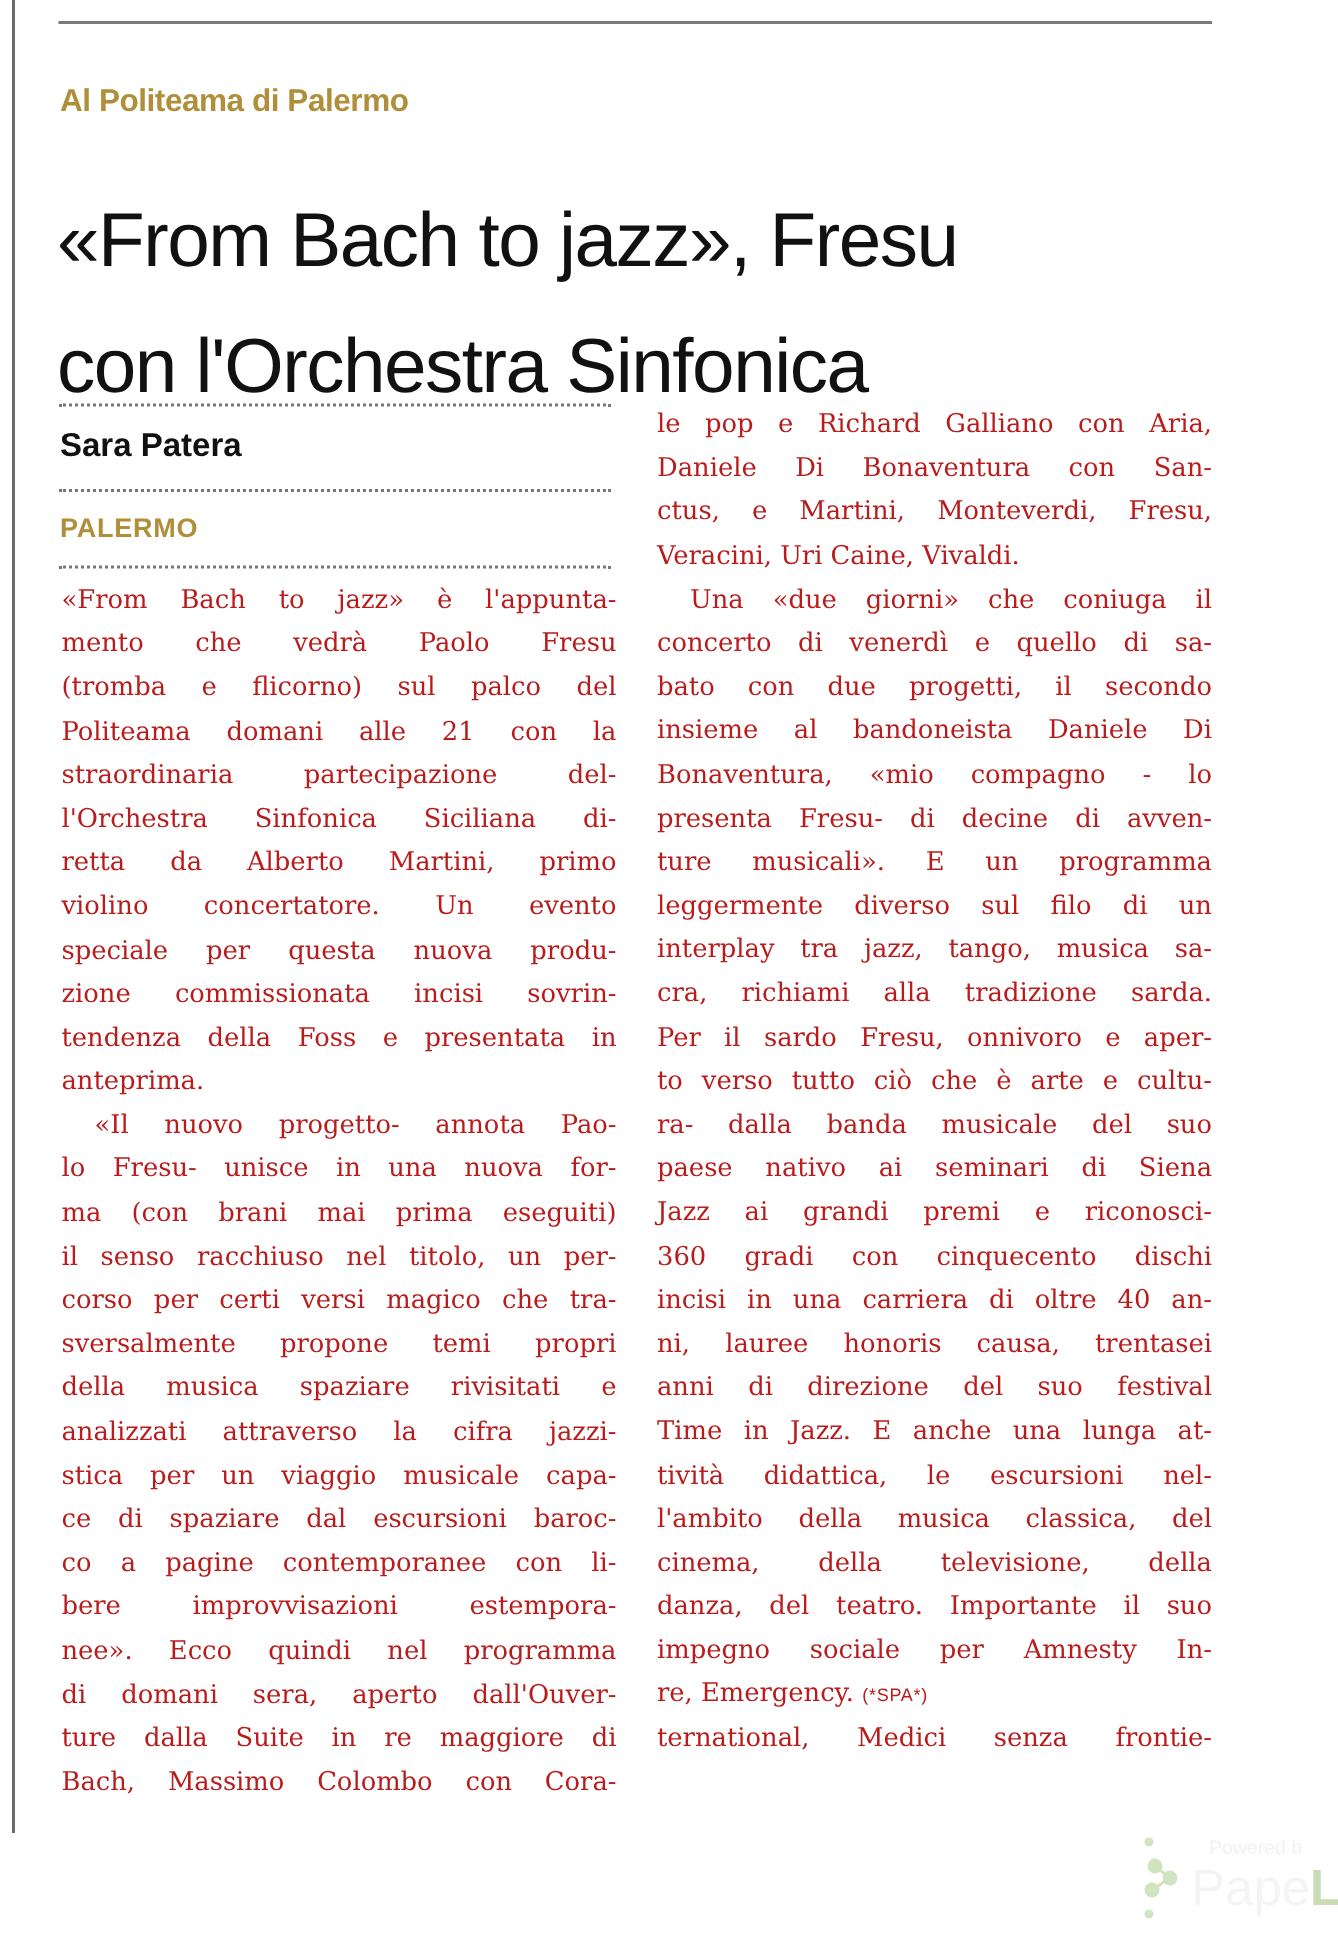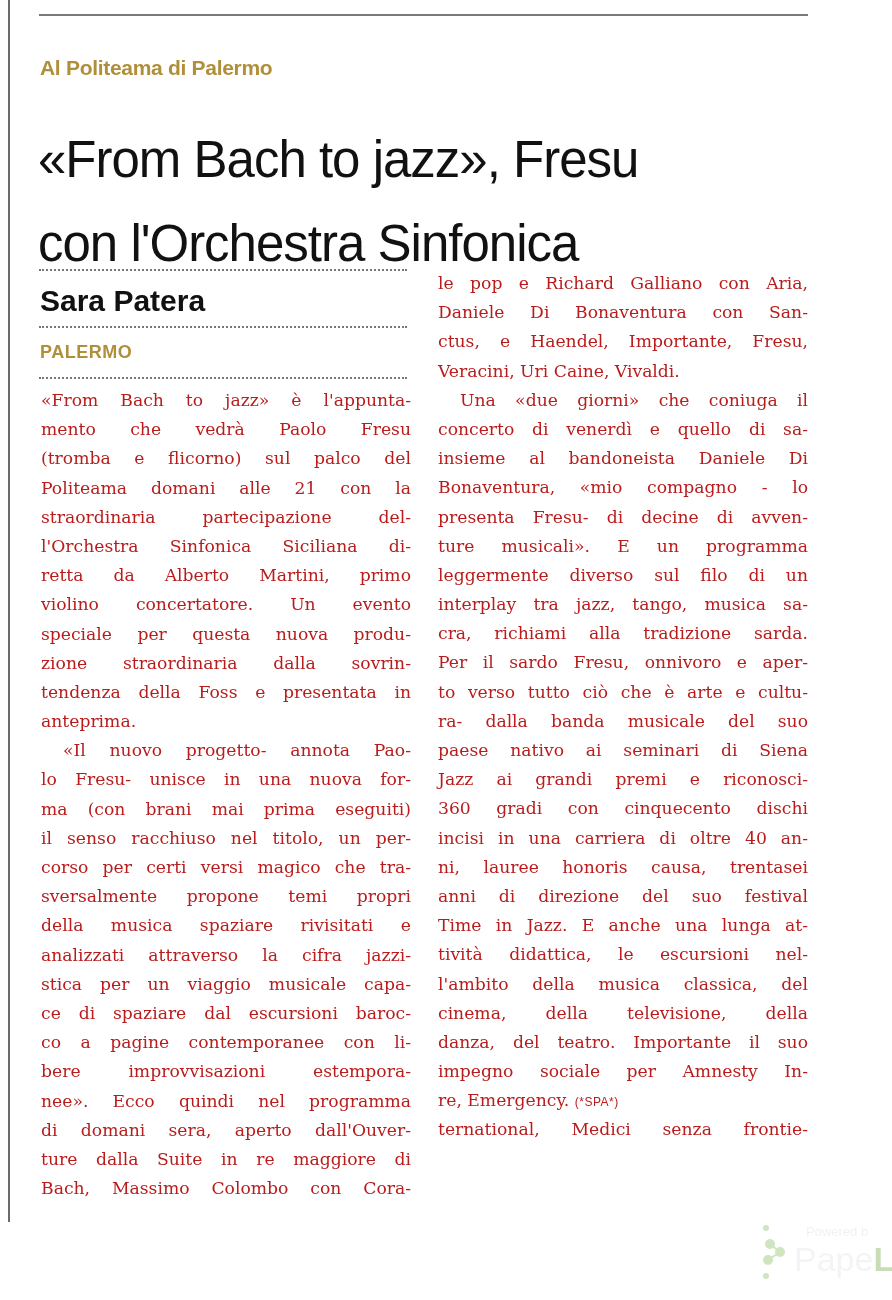--- a/index.html
+++ b/index.html
@@ -3,21 +3,21 @@
 <meta charset="utf-8">
 <style>
   html, body { margin: 0; padding: 0; background: #ffffff; }
   body { width: 892px; height: 1300px; position: relative; overflow: hidden; font-family: "DejaVu Serif", serif; color: #1a1a1a; }
   .left-border { position: absolute; left: 8px; top: 0; width: 2px; height: 1222px; background: #6b6b6b; }
   .top-rule { position: absolute; left: 39px; top: 14px; width: 769px; height: 2px; background: #7a7a7a; }
   .kicker { position: absolute; left: 40px; top: 56px; font-family: "Liberation Sans", sans-serif; font-weight: bold; font-size: 21px; color: #b08f3a; letter-spacing: -0.3px; white-space: nowrap; }
   .headline { position: absolute; left: 38px; top: 108px; width: 790px; font-family: "Liberation Sans", sans-serif; font-weight: normal; font-size: 51px; line-height: 64px; color: #111; letter-spacing: -1px; }
   .headline div { white-space: nowrap; margin-top: 20px; }
   .dots { position: absolute; left: 39px; width: 368px; height: 0; border-top: 2px dotted #777; }
-  .byline { position: absolute; left: 40px; top: 284px; font-family: "Liberation Sans", sans-serif; font-weight: bold; font-size: 30px; color: #111; }
+  .byline { position: absolute; left: 40px; top: 284px; font-family: "Liberation Sans", sans-serif; font-weight: bold; font-size: 22px; color: #111; }
   .dateline { position: absolute; left: 40px; top: 342px; font-family: "Liberation Sans", sans-serif; font-weight: bold; font-size: 18px; color: #b08f3a; letter-spacing: 0.5px; }
   .col { position: absolute; width: 370px; font-family: "DejaVu Serif", serif; font-size: 17.2px; line-height: 29.2px; color: #b91c1c; }
   .col .line { display: block; white-space: nowrap; text-align: justify; text-align-last: justify; height: 29.2px; overflow: visible; }
   .col .line.last { text-align-last: left; }
   .col .line.indent { padding-left: 22px; }
   .col-left { left: 41px; top: 386px; }
   .col-right { left: 438px; top: 269px; }
   .sig { font-family: "Liberation Sans", sans-serif; font-size: 12px; letter-spacing: 0.5px; }
   .watermark { position: absolute; left: 760px; top: 1222px; width: 132px; height: 66px; opacity: 0.55; }
   .wm-text1 { position: absolute; left: 46px; top: 2px; font-family: "Liberation Sans", sans-serif; font-size: 13px; color: #e6e6e6; white-space: nowrap; }
@@ -46,21 +46,21 @@
 <div class="col col-left">
   <span class="line">«From Bach to jazz» è l'appunta-</span>
   <span class="line">mento che vedrà Paolo Fresu</span>
   <span class="line">(tromba e flicorno) sul palco del</span>
   <span class="line">Politeama domani alle 21 con la</span>
   <span class="line">straordinaria partecipazione del-</span>
   <span class="line">l'Orchestra Sinfonica Siciliana di-</span>
   <span class="line">retta da Alberto Martini, primo</span>
   <span class="line">violino concertatore. Un evento</span>
   <span class="line">speciale per questa nuova produ-</span>
-  <span class="line">zione straordinaria dalla sovrin-</span>
+  <span class="line">zione commissionata incisi sovrin-</span>
   <span class="line">tendenza della Foss e presentata in</span>
   <span class="line last">anteprima.</span>
   <span class="line indent">«Il nuovo progetto- annota Pao-</span>
   <span class="line">lo Fresu- unisce in una nuova for-</span>
   <span class="line">ma (con brani mai prima eseguiti)</span>
   <span class="line">il senso racchiuso nel titolo, un per-</span>
   <span class="line">corso per certi versi magico che tra-</span>
   <span class="line">sversalmente propone temi propri</span>
   <span class="line">della musica spaziare rivisitati e</span>
   <span class="line">analizzati attraverso la cifra jazzi-</span>
@@ -70,24 +70,25 @@
   <span class="line">bere improvvisazioni estempora-</span>
   <span class="line">nee». Ecco quindi nel programma</span>
   <span class="line">di domani sera, aperto dall'Ouver-</span>
   <span class="line">ture dalla Suite in re maggiore di</span>
   <span class="line">Bach, Massimo Colombo con Cora-</span>
 </div>
 
 <div class="col col-right">
   <span class="line">le pop e Richard Galliano con Aria,</span>
   <span class="line">Daniele Di Bonaventura con San-</span>
-  <span class="line">ctus, e Haendel, Importante, Fresu,</span>
+  <span class="line">ctus, e Martini, Monteverdi, Fresu,</span>
   <span class="line last">Veracini, Uri Caine, Vivaldi.</span>
   <span class="line indent">Una «due giorni» che coniuga il</span>
   <span class="line">concerto di venerdì e quello di sa-</span>
+  <span class="line">bato con due progetti, il secondo</span>
   <span class="line">insieme al bandoneista Daniele Di</span>
   <span class="line">Bonaventura, «mio compagno - lo</span>
   <span class="line">presenta Fresu- di decine di avven-</span>
   <span class="line">ture musicali». E un programma</span>
   <span class="line">leggermente diverso sul filo di un</span>
   <span class="line">interplay tra jazz, tango, musica sa-</span>
   <span class="line">cra, richiami alla tradizione sarda.</span>
   <span class="line">Per il sardo Fresu, onnivoro e aper-</span>
   <span class="line">to verso tutto ciò che è arte e cultu-</span>
   <span class="line">ra- dalla banda musicale del suo</span>

